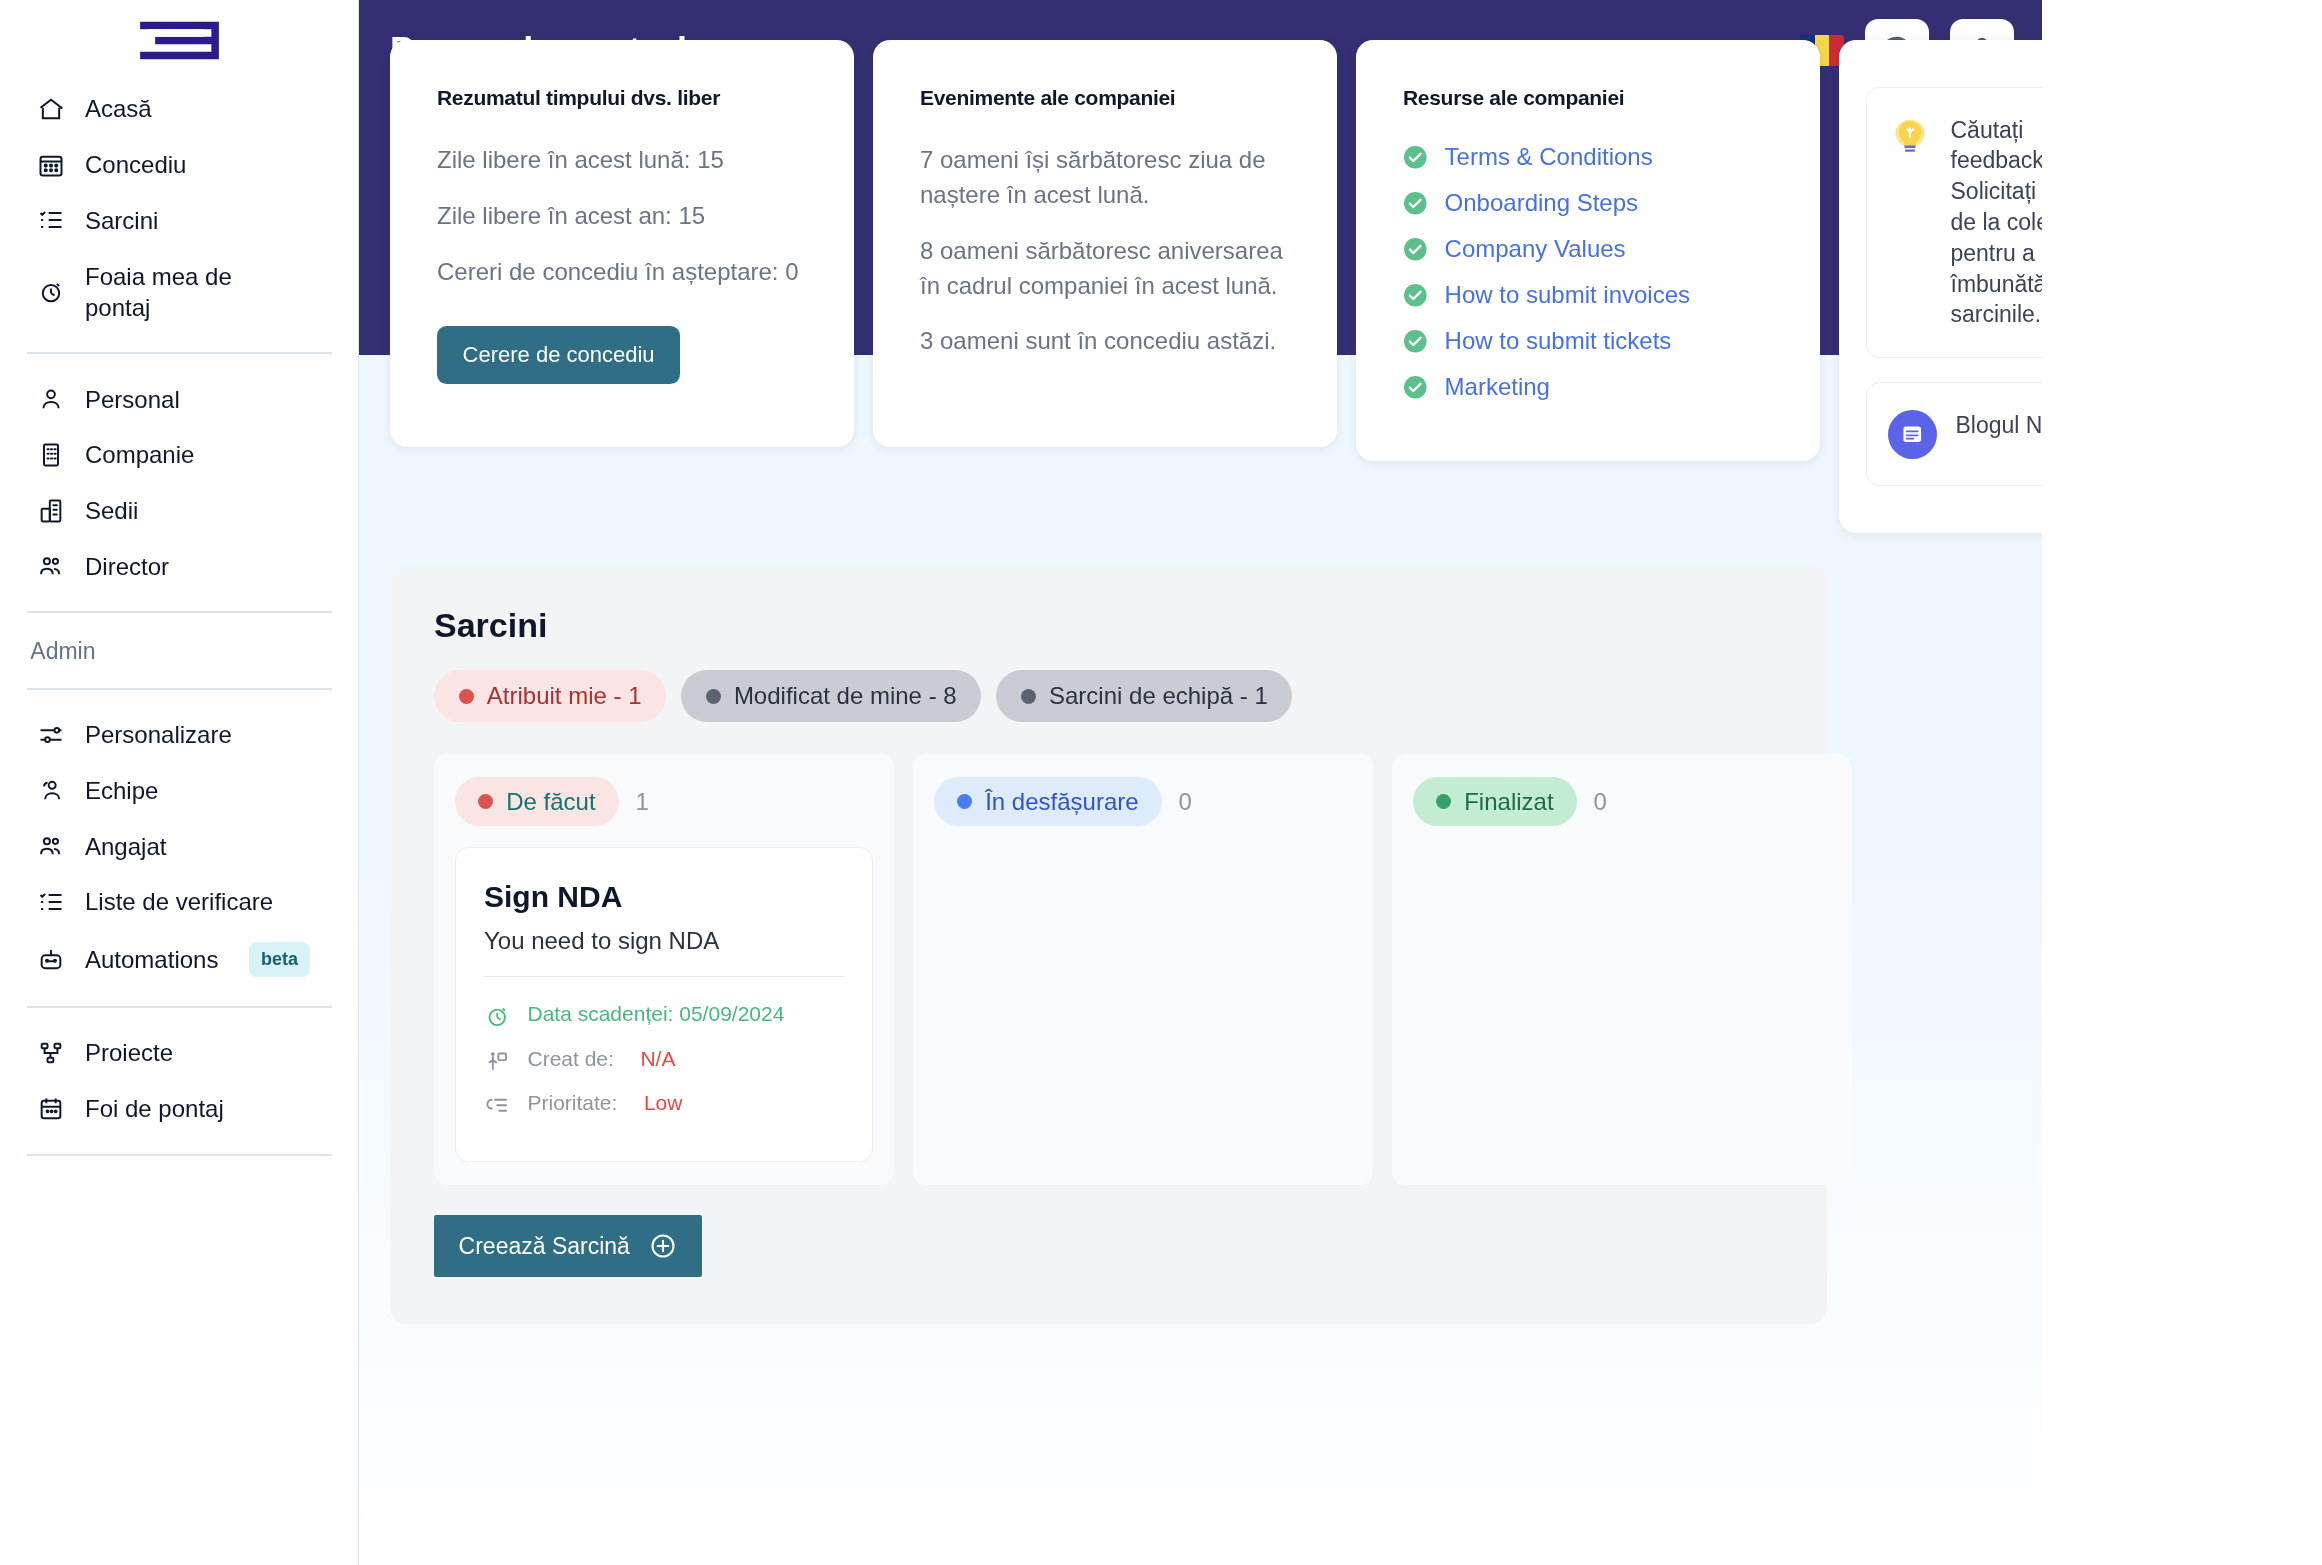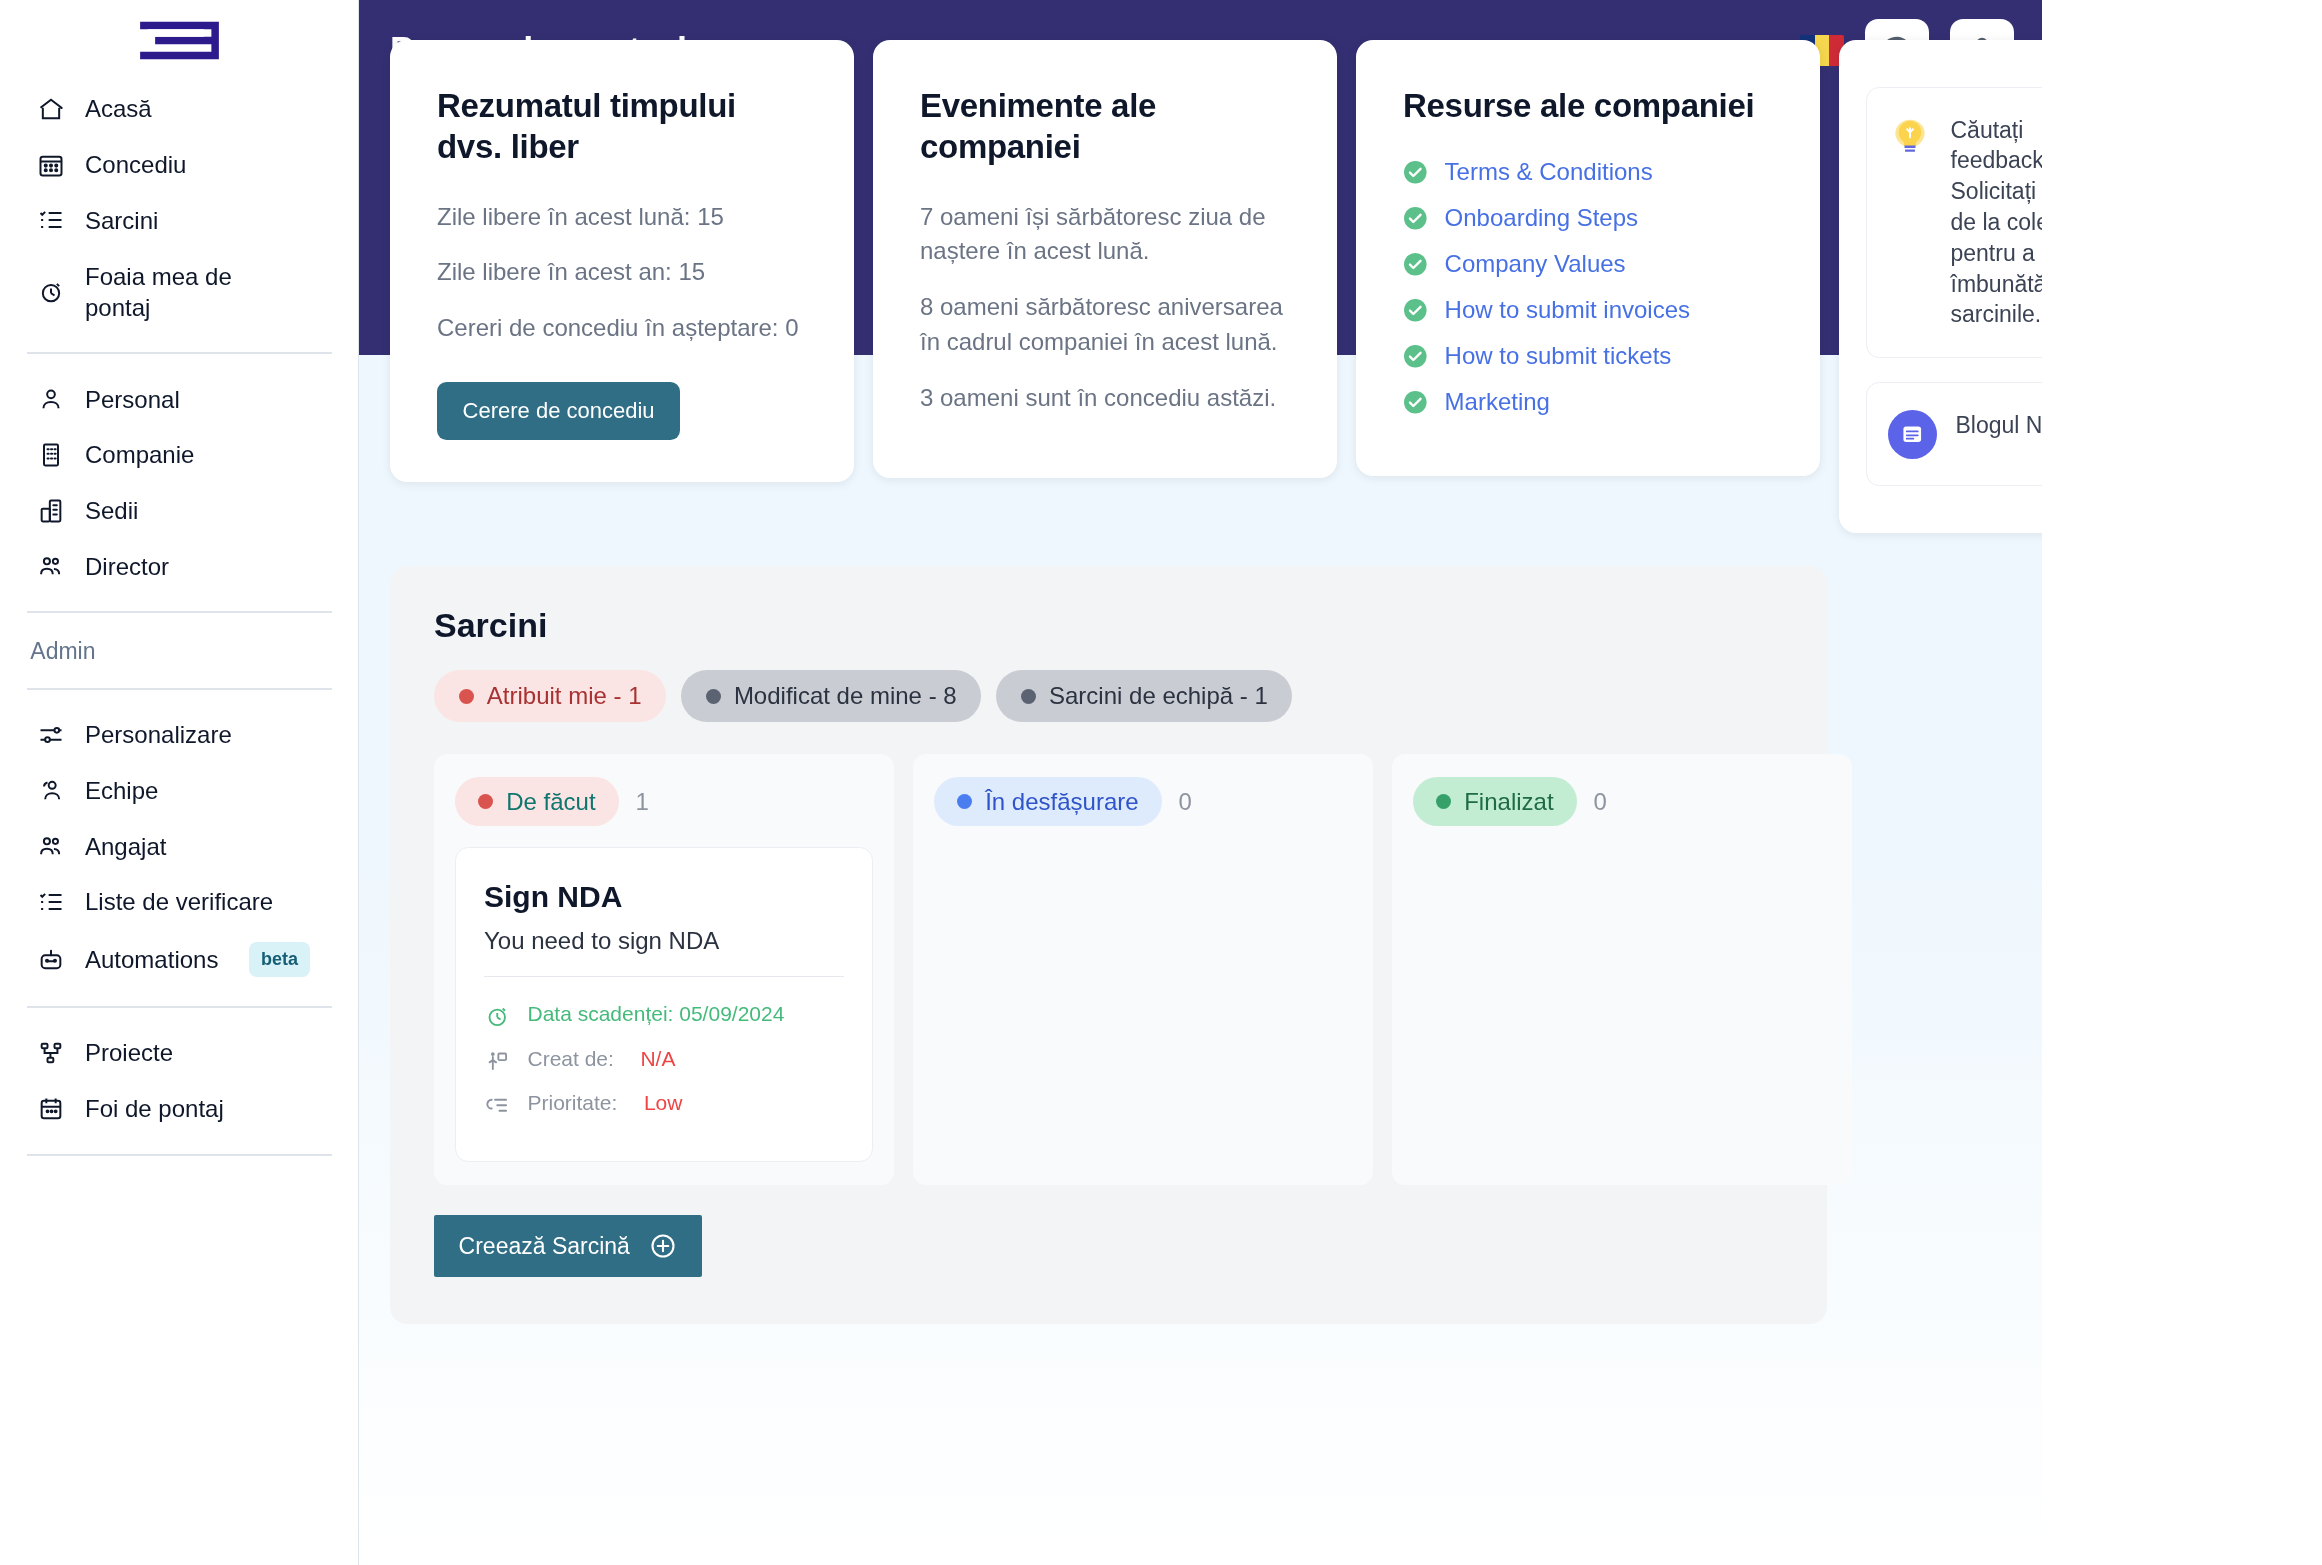--- a/index.html
+++ b/index.html
@@ -68,21 +68,21 @@
   #content { position: relative; padding: 0 31px; }
 
   
   .cards-row { display: flex; gap: 19px; align-items: flex-start; padding-top: 40px; }
   .card {
     background:#fff; border-radius: 17px; box-shadow: 0 1.9px 9.5px rgba(15,23,42,.08);
     width: 464px; flex: 0 0 464px; padding: 45px 47px 42px 47px; min-height: 407px;
     position: relative;
   }
   .card h2 {
-    font-size: 33px; line-height: 1.25; color:#0f172a; font-weight: bold;
+    font-size: 21px; line-height: 1.25; color:#0f172a; font-weight: bold;
     margin-bottom: 32px; letter-spacing: -0.3px;
   }
   .card p { font-size: 24px; line-height: 1.45; color:#6b7484; margin-bottom: 21px; }
   .btn-teal {
     display:inline-flex; align-items:center; gap:15px;
     background:#2f6e85; color:#fff; border:none; border-radius: 9.5px;
     font-size: 22px; padding: 16px 25.6px; cursor:pointer; margin-top: 15px;
     font-family: "Liberation Sans", sans-serif;
   }
   .res-list { list-style:none; }

